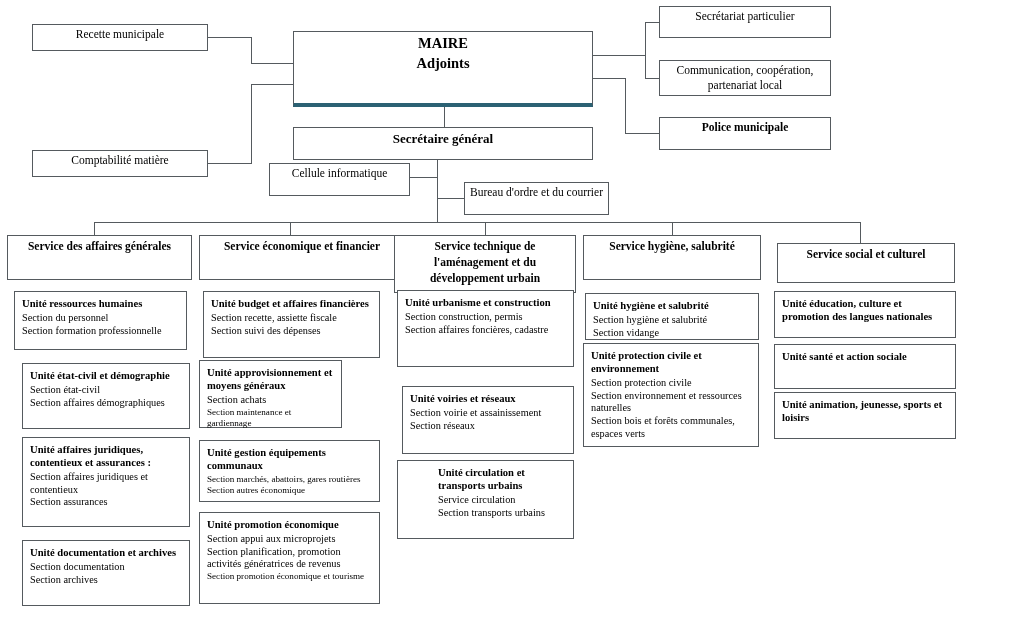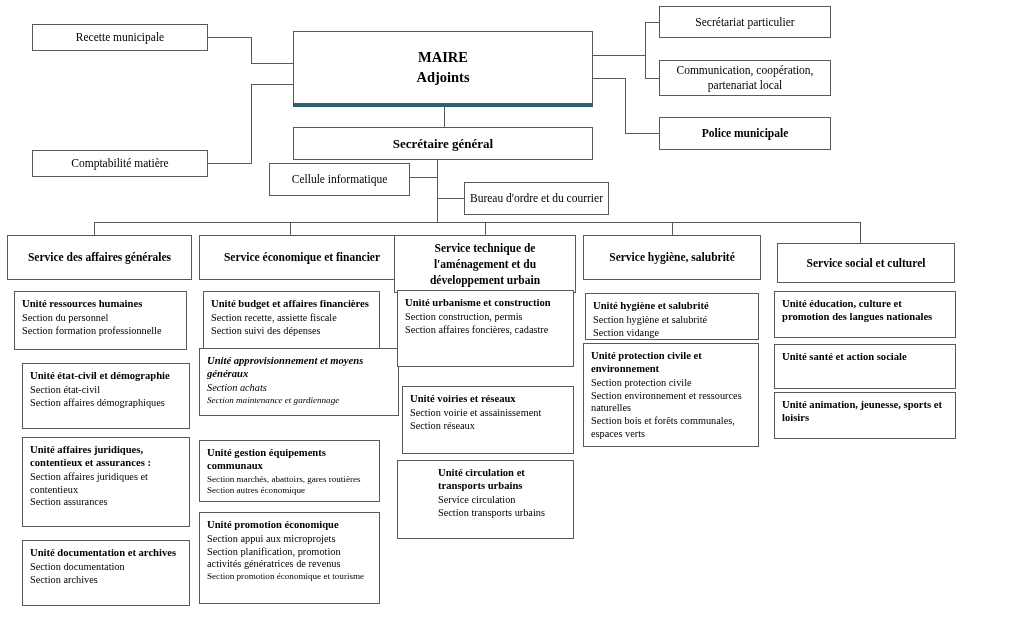--- a/index.html
+++ b/index.html
@@ -23,21 +23,21 @@
     border: 1px solid #555a5e;
     background: #ffffff;
     z-index: 5;
   }
   .box.thickline {
     border-bottom: 4px solid #2b6173;
   }
   
   .ctr {
     display: flex;
-    align-items: center;
+    align-items: flex-start;
     justify-content: center;
     text-align: center;
     padding: 2px 4px;
   }
   
   .unit {
     padding: 6px 7px 4px 7px;
   }
   .t-reg    { font-size: 11.5px; line-height: 1.3; }
   .t-bold   { font-weight: bold; font-size: 11.5px; line-height: 1.3; }
@@ -167,21 +167,21 @@
     <div class="u-title">Unité documentation et archives</div>
     <div class="u-line">Section documentation</div>
     <div class="u-line">Section archives</div>
   </div>
 
   <div class="box unit" style="left:203px; top:291px; width:177px; height:67px;">
     <div class="u-title">Unité budget et affaires financières</div>
     <div class="u-line">Section recette, assiette fiscale</div>
     <div class="u-line">Section suivi des dépenses</div>
   </div>
-  <div class="box unit" style="left:199px; top:348px; width:200px; height:68px;font-style:italic;">
+  <div class="box unit" style="left:199px; top:360px; width:143px; height:68px;">
     <div class="u-title">Unité approvisionnement et moyens généraux</div>
     <div class="u-line">Section achats</div>
     <div class="u-line sm">Section maintenance et gardiennage</div>
   </div>
   <div class="box unit" style="left:199px; top:440px; width:181px; height:62px;">
     <div class="u-title">Unité gestion équipements communaux</div>
     <div class="u-line sm">Section marchés, abattoirs, gares routières</div>
     <div class="u-line sm">Section autres économique</div>
   </div>
   <div class="box unit" style="left:199px; top:512px; width:181px; height:92px;">

